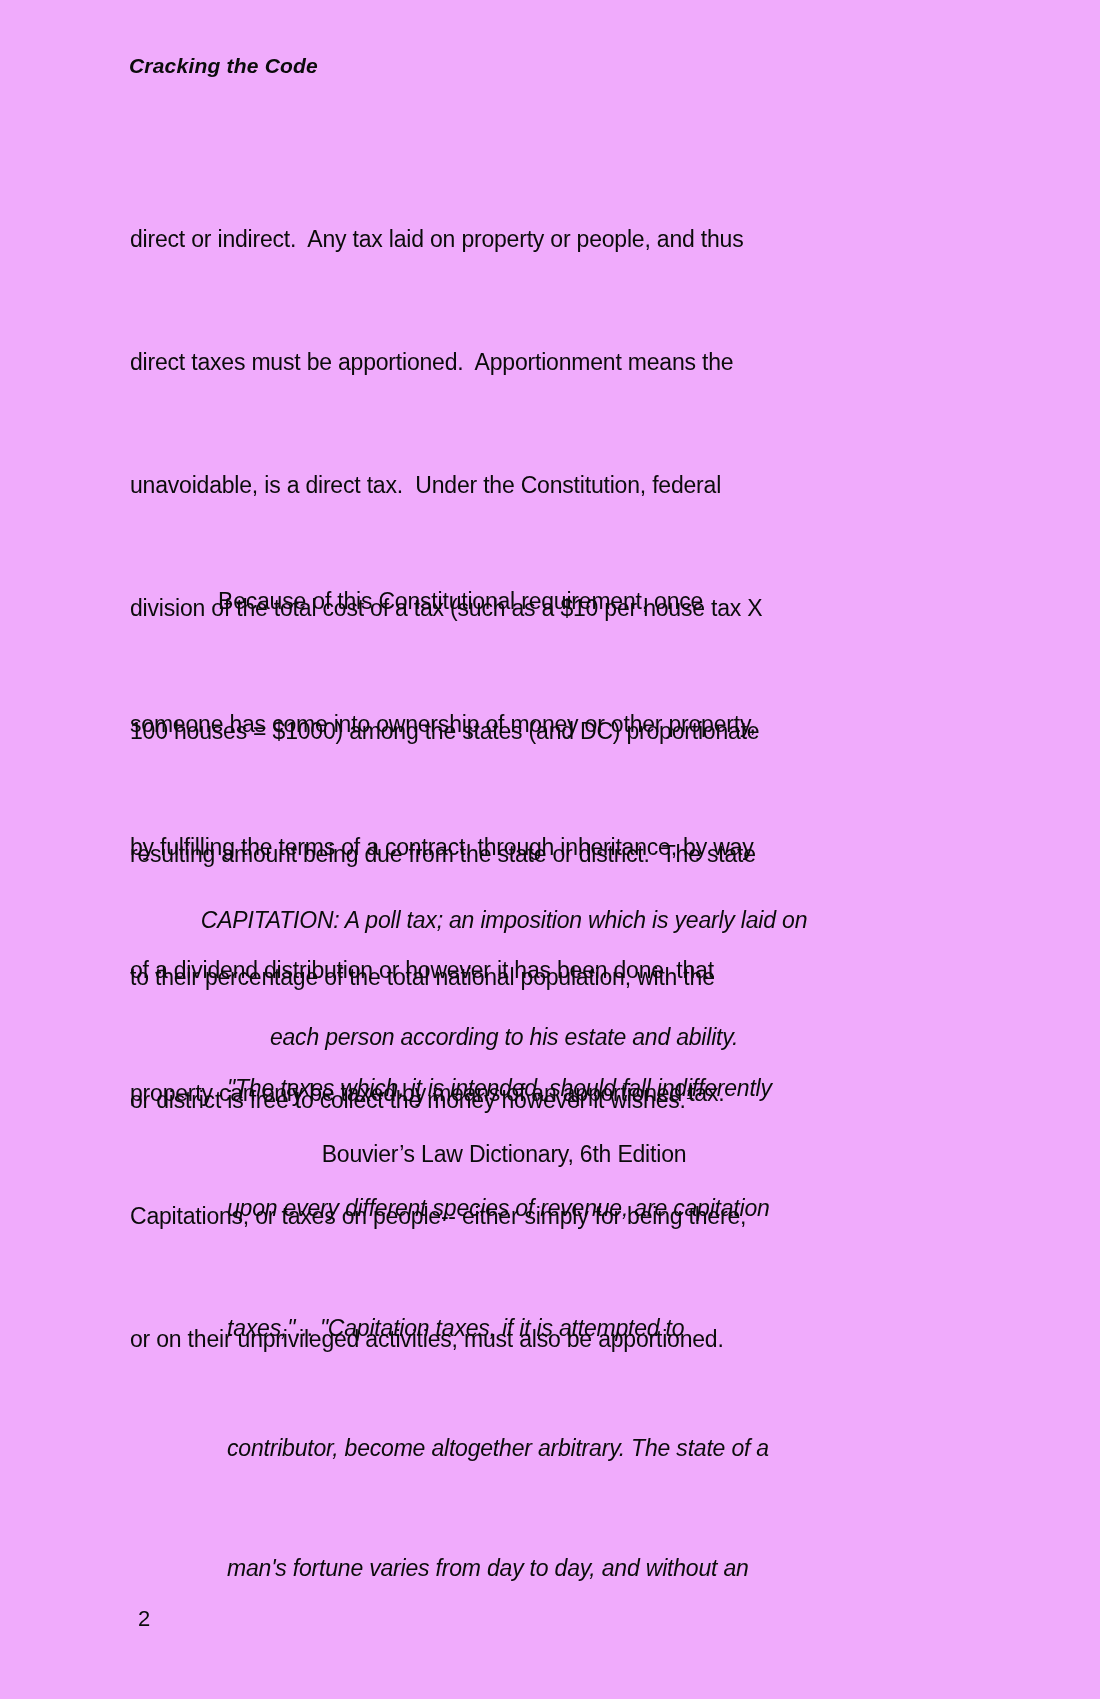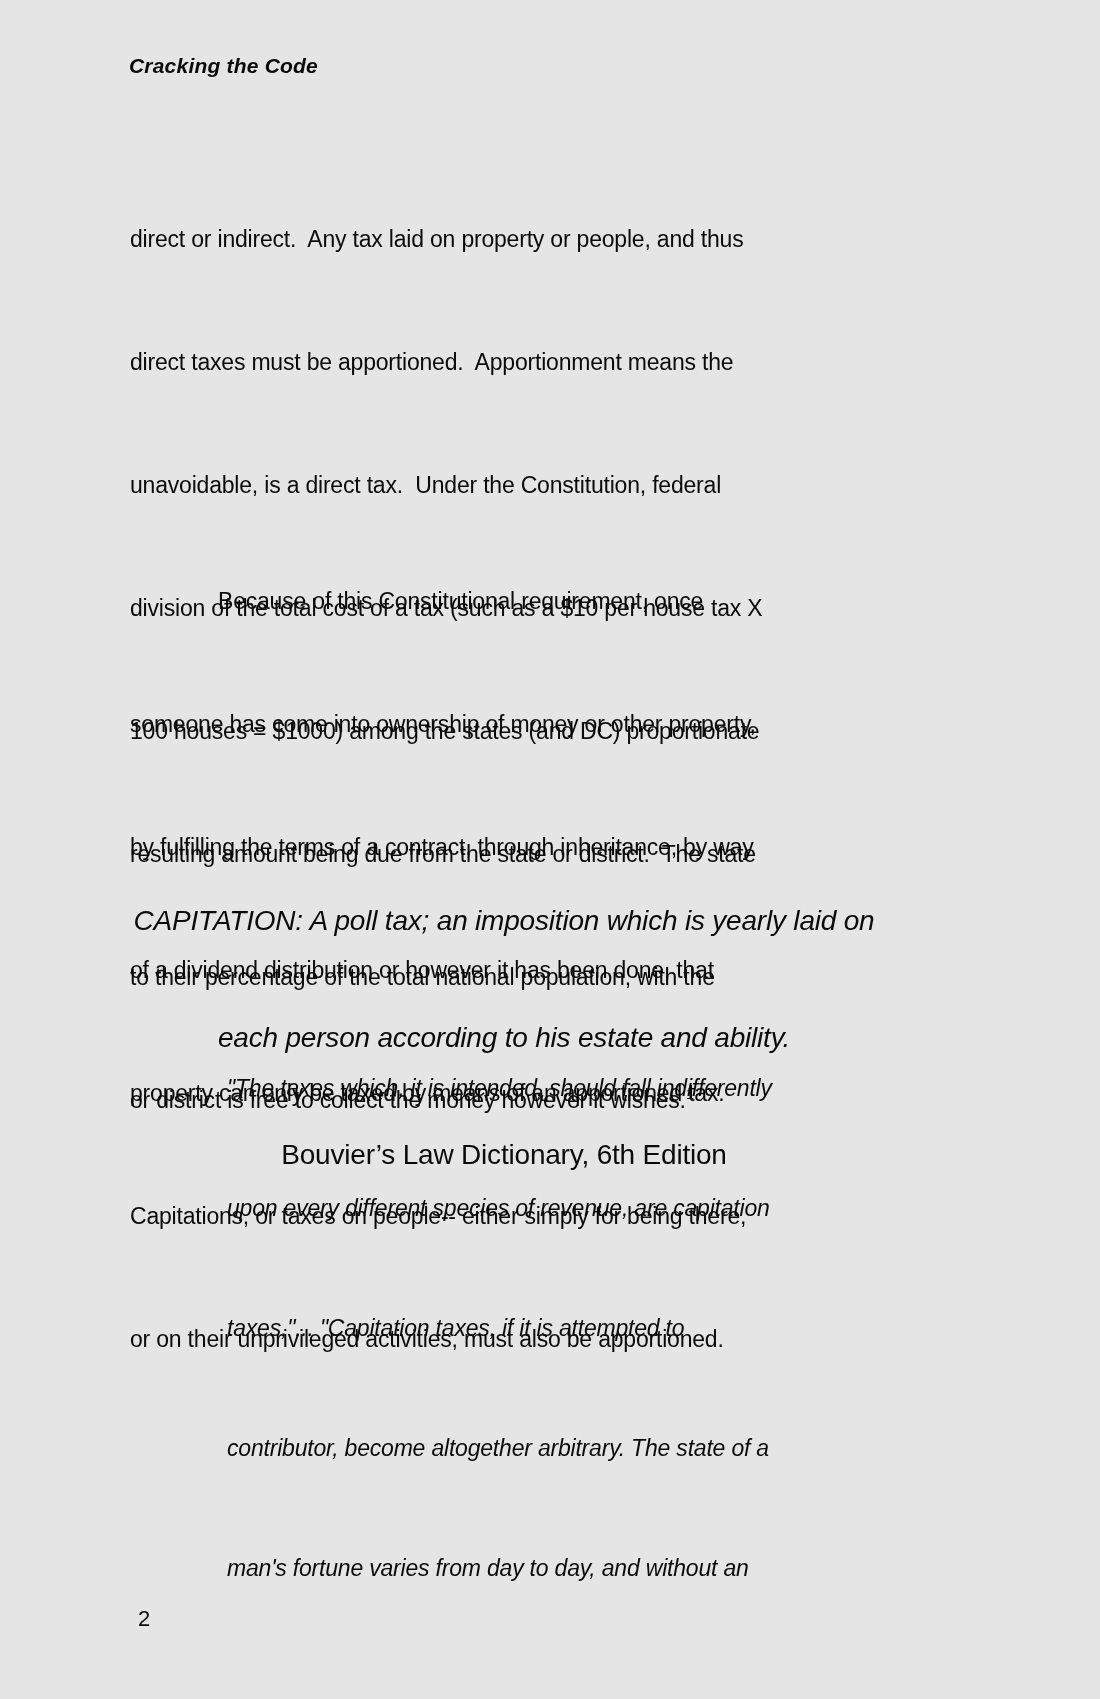--- a/index.html
+++ b/index.html
@@ -4,21 +4,21 @@
 <style>
   html, body {
     margin: 0;
     padding: 0;
     background: #ffffff;
   }
   #page {
     position: relative;
     width: 1100px;
     height: 1699px;
-    background: #e5e5e5;
+    background: #f0abfc;
     color: #0b0b0b;
     font-family: "Liberation Sans", "DejaVu Sans", sans-serif;
     overflow: hidden;
   }
   .running-header {
     position: absolute;
     left: 129px;
     top: 54px;
     font-size: 21px;
     font-weight: bold;
@@ -41,21 +41,21 @@
     font-size: 15px;
     vertical-align: super;
     line-height: 0;
   }
   .def-quote {
     position: absolute;
     left: 130px;
     top: 823px;
     width: 748px;
     text-align: center;
-    font-size: 28px;
+    font-size: 23px;
     line-height: 39px;
     letter-spacing: -0.2px;
     white-space: pre;
   }
   .def-quote .it { font-style: italic; }
   .smith-quote {
     position: absolute;
     left: 227px;
     top: 988px;
     font-size: 23px;

